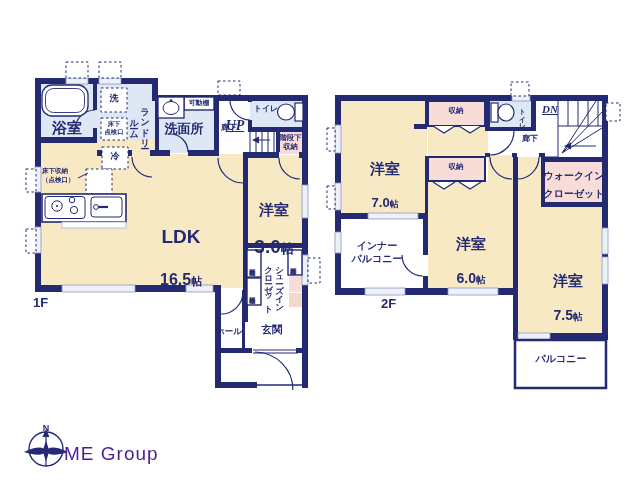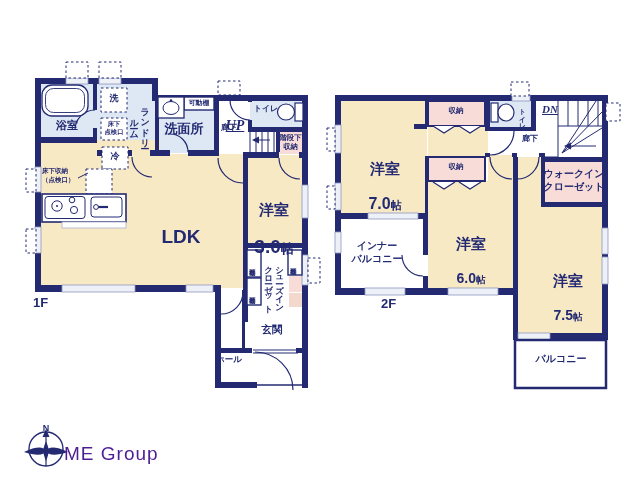--- a/index.html
+++ b/index.html
@@ -241,65 +241,66 @@
   </g>
 
   <g>
     <circle cx="46" cy="449" r="17" fill="none" stroke="#232a72" stroke-width="1.4"></circle>
     <line x1="46" y1="433" x2="46" y2="466" stroke="#232a72" stroke-width="1.2"></line>
     <path d="M46,429 L42.5,437 L49.5,437 Z" fill="#232a72"></path>
     <path d="M24,452 Q38,445.5 43.5,448.5 Q45,443 46,441.5 Q47,443 48.5,448.5 Q54,445.5 68,452 Q54,456.5 48.5,453.5 Q47,459 46,461 Q45,459 43.5,453.5 Q38,456.5 24,452 Z" fill="#232a72"></path>
   </g>
 </svg>
 
-<div class="lbl" style="left:48px;top:119px;width:38px;font-size:11px;">浴室</div>
+<div class="lbl" style="left:48px;top:119px;width:38px;font-size:15px;">浴室</div>
 <div class="lbl" style="left:101px;top:93px;width:26px;font-size:9px;">洗</div>
 <div class="lbl vert" style="left:128px;top:92px;height:62px;font-size:9px;line-height:11px;">ランドリー
 ルーム</div>
 <div class="lbl" style="left:101px;top:120px;width:26px;font-size:6.3px;line-height:8px;">床下
 点検口</div>
 <div class="lbl" style="left:184px;top:99px;width:30px;font-size:6.8px;">可動棚</div>
 <div class="lbl" style="left:160px;top:121px;width:48px;font-size:13px;">洗面所</div>
 <div class="lbl" style="left:217px;top:123px;width:24px;font-size:8px;">廊下</div>
 <div class="lbl updn" style="left:224px;top:118px;width:22px;font-size:14px;">UP</div>
 <div class="lbl" style="left:252px;top:104px;width:28px;font-size:8px;">トイレ</div>
 <div class="lbl" style="left:275px;top:133px;width:31px;font-size:7.3px;line-height:9px;">階段下
 収納</div>
 <div class="lbl" style="left:102px;top:151px;width:26px;font-size:9px;">冷</div>
 <div class="lbl" style="left:42px;top:167px;width:46px;font-size:6.5px;line-height:8.5px;text-align:left;">床下収納
 （点検口）</div>
 
 <div class="lbl" style="left:136px;top:204px;width:90px;font-size:19px;">
   <div>LDK</div>
+  <div class="rsize" style="font-size:16px;"><span>16.5</span><span class="unit">帖</span></div>
 </div>
 
 <div class="lbl" style="left:246px;top:183px;width:56px;font-size:15px;">
   <div>洋室</div>
   <div class="rsize" style="font-size:19px;"><span>3.0</span><span class="unit">帖</span></div>
 </div>
 
 <div class="lbl vert" style="left:263px;top:249px;height:70px;font-size:8.5px;line-height:11px;">シューズイン
 クローゼット</div>
 <div class="lbl vert" style="left:249px;top:252px;height:24px;font-size:6.2px;">可動棚</div>
 <div class="lbl vert" style="left:249px;top:280px;height:24px;font-size:6.2px;">可動棚</div>
 <div class="lbl vert" style="left:290px;top:252px;height:22px;font-size:6.2px;">可動棚</div>
 <div class="lbl" style="left:252px;top:323px;width:40px;font-size:10.5px;">玄関</div>
-<div class="lbl" style="left:213px;top:326px;width:32px;font-size:8.5px;margin-top:28px;">ホール</div>
+<div class="lbl" style="left:213px;top:326px;width:32px;font-size:8.5px;">ホール</div>
 <div class="floor-tag" style="left:33px;top:295px;">1F</div>
 
 <div class="lbl" style="left:353px;top:142px;width:64px;font-size:15px;">
   <div>洋室</div>
-  <div class="rsize" style="font-size:16px;"><span>7.0</span><span class="unit">帖</span></div>
+  <div class="rsize" style="font-size:13px;"><span>7.0</span><span class="unit">帖</span></div>
 </div>
 <div class="lbl" style="left:439px;top:107px;width:34px;font-size:7.5px;">収納</div>
 <div class="lbl" style="left:439px;top:163px;width:34px;font-size:7.5px;">収納</div>
 <div class="lbl vert" style="left:518px;top:102px;height:26px;font-size:6.8px;">トイレ</div>
 <div class="lbl updn" style="left:538px;top:103px;width:24px;font-size:11px;">DN</div>
 <div class="lbl" style="left:518px;top:134px;width:24px;font-size:8px;">廊下</div>
-<div class="lbl" style="left:542px;top:167px;width:64px;font-size:10px;line-height:13px;">ウォークイン
+<div class="lbl" style="left:542px;top:167px;width:64px;font-size:10px;line-height:18px;">ウォークイン
 クローゼット</div>
 <div class="lbl" style="left:439px;top:217px;width:64px;font-size:15px;">
   <div>洋室</div>
   <div class="rsize" style="font-size:14px;"><span>6.0</span><span class="unit">帖</span></div>
 </div>
 <div class="lbl" style="left:344px;top:240px;width:66px;font-size:10px;line-height:12.5px;text-align:center;">インナー
 バルコニー</div>
 <div class="lbl" style="left:536px;top:254px;width:64px;font-size:15px;">
   <div>洋室</div>
   <div class="rsize" style="font-size:14px;text-align:center;"><span>7.5</span><span class="unit">帖</span></div>

